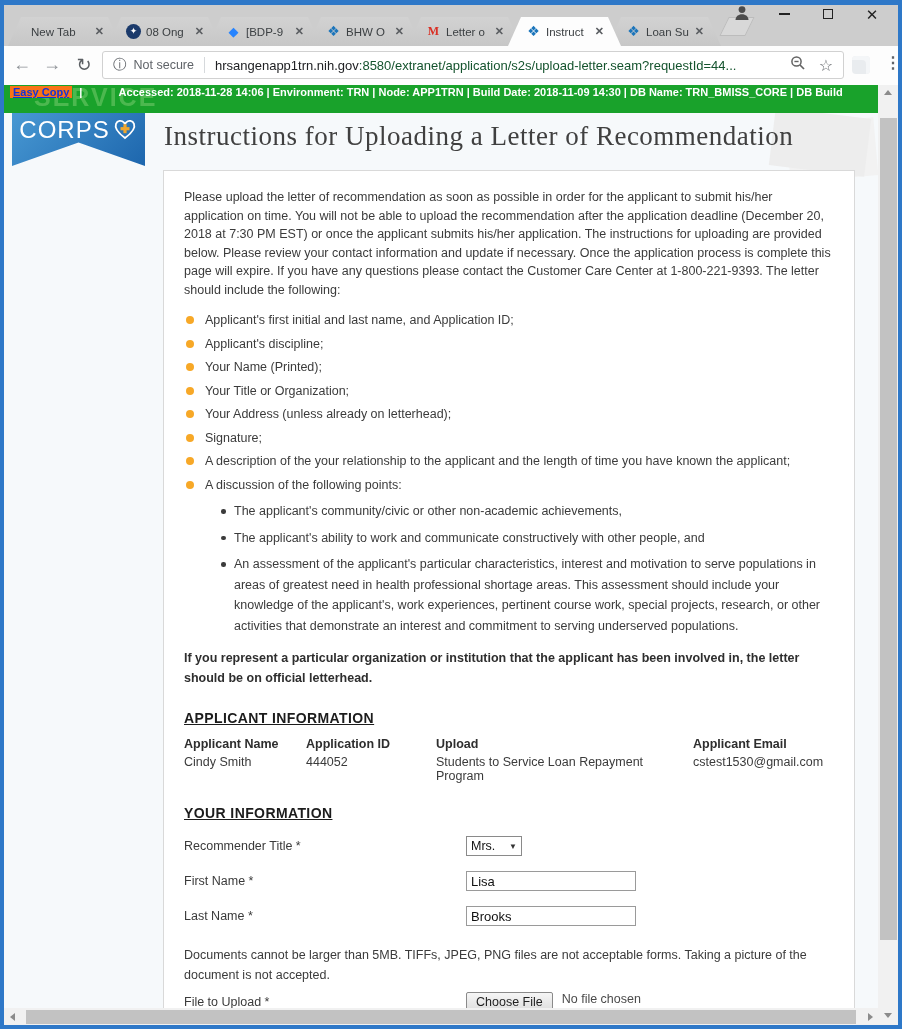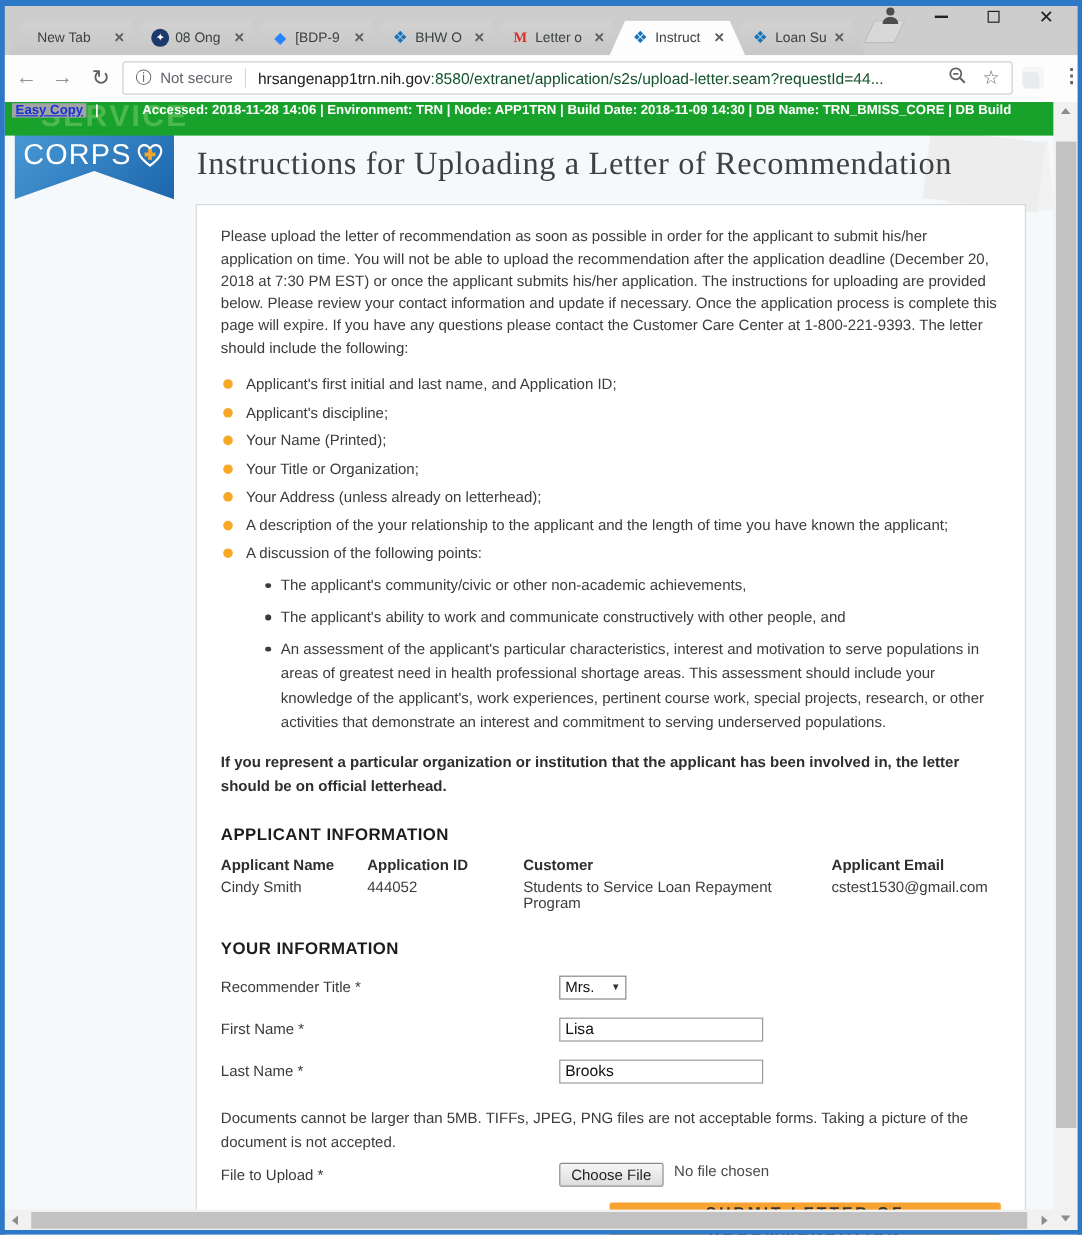--- a/index.html
+++ b/index.html
@@ -63,21 +63,21 @@
   .ext-ic{position:absolute;left:852px;top:10px;width:18px;height:18px;background:#e9ecef;border-radius:4px;box-shadow:inset -4px 4px 0 #f4f6f8;}
   .menu-dots{position:absolute;left:885px;top:7px;font-size:16px;color:#5f6368;font-weight:bold;}
 
   
   .statusbar{
     position:absolute;left:4px;top:85px;width:874px;height:28px;background:#19A22B;z-index:20;
     color:#fff;font-size:11px;font-weight:bold;box-sizing:border-box;padding:1px 6px 0 6px;overflow:hidden;
   }
   .ghost-service{position:absolute;left:30px;top:-2px;font-size:25px;font-weight:bold;letter-spacing:2px;color:rgba(160,220,140,0.38);z-index:0;}
   .sb-line1{position:relative;display:flex;align-items:center;white-space:nowrap;z-index:1;}
-  .easycopy{color:#1633D6;background:#a3a3a3;text-decoration:underline;padding:0 3px;cursor:pointer;}
+  .easycopy{color:#1633D6;background:#f97316;text-decoration:underline;padding:0 3px;cursor:pointer;}
   .sb-sep{margin:0 7px;}
   .sb-text1{flex:1;text-align:center;}
   .sb-line2{position:relative;text-align:center;z-index:1;}
 
   
   .page{position:absolute;left:0;top:113px;width:902px;height:895px;background:#f6f9fb;}
   .paper-decor{position:absolute;left:772px;top:0px;width:96px;height:58px;background:#ededed;transform:rotate(7deg);z-index:0;}
   .paper-decor2{position:absolute;left:788px;top:8px;width:88px;height:58px;background:#f2f2f2;transform:rotate(-5deg);z-index:0;}
 
   .logo-ribbon{
@@ -102,21 +102,21 @@
   }
   .intro{margin:0;line-height:18.5px;}
   ul.main-list{list-style:none;margin:14px 0 0 0;padding:0;}
   ul.main-list li{position:relative;padding-left:21px;margin-bottom:9.5px;line-height:14px;}
   ul.main-list li::before{content:"";position:absolute;left:2px;top:3px;width:8px;height:8px;border-radius:50%;background:#F7A827;}
   ul.sub-list{list-style:none;margin:9px 0 0 0;padding:0 0 0 50px;}
   ul.sub-list li{position:relative;margin-bottom:6px;line-height:20.5px;max-width:600px;}
   ul.sub-list li::before{content:"";position:absolute;left:-13px;top:8px;width:4.5px;height:4.5px;border-radius:50%;background:#3b3b3b;}
   .bold-note{margin:12px 0 0 0;font-weight:bold;line-height:20px;color:#2e2e2e;}
 
-  .sec-heading{margin:22px 0 0 0;font-size:14px;font-weight:bold;color:#1c1c1c;letter-spacing:0.4px;}
+  .sec-heading{margin:22px 0 0 0;font-size:14px;font-weight:bold;color:#1c1c1c;letter-spacing:0.4px;text-decoration:underline;}
   .info-grid{display:grid;grid-template-columns:122px 130px 257px 1fr;margin-top:11px;row-gap:4px;}
   .info-label{font-weight:bold;color:#2e2e2e;}
   .info-value{color:#3b3b3b;}
 
   .form-row{display:flex;align-items:flex-start;margin-top:15px;}
   .form-row:first-of-type{margin-top:12px;}
   .form-label{width:282px;flex:0 0 282px;padding-top:3px;color:#3a3a3a;}
   .fake-select{
     display:inline-flex;align-items:center;justify-content:space-between;
     width:56px;height:20px;box-sizing:border-box;border:1px solid #8a8a8a;background:#fff;
@@ -280,37 +280,38 @@
 
   <div class="card">
     <p class="intro">Please upload the letter of recommendation as soon as possible in order for the applicant to submit his/her application on time. You will not be able to upload the recommendation after the application deadline (December 20, 2018 at 7:30 PM EST) or once the applicant submits his/her application. The instructions for uploading are provided below. Please review your contact information and update if necessary. Once the application process is complete this page will expire. If you have any questions please contact the Customer Care Center at 1-800-221-9393. The letter should include the following:</p>
 
     <ul class="main-list">
       <li>Applicant's first initial and last name, and Application ID;</li>
       <li>Applicant's discipline;</li>
       <li>Your Name (Printed);</li>
       <li>Your Title or Organization;</li>
       <li>Your Address (unless already on letterhead);</li>
+      <li>Signature;</li>
       <li>A description of the your relationship to the applicant and the length of time you have known the applicant;</li>
       <li>A discussion of the following points:</li>
     </ul>
 
     <ul class="sub-list">
       <li>The applicant's community/civic or other non-academic achievements,</li>
       <li>The applicant's ability to work and communicate constructively with other people, and</li>
       <li>An assessment of the applicant's particular characteristics, interest and motivation to serve populations in areas of greatest need in health professional shortage areas. This assessment should include your knowledge of the applicant's, work experiences, pertinent course work, special projects, research, or other activities that demonstrate an interest and commitment to serving underserved populations.</li>
     </ul>
 
     <p class="bold-note">If you represent a particular organization or institution that the applicant has been involved in, the letter should be on official letterhead.</p>
 
     <h2 class="sec-heading">APPLICANT INFORMATION</h2>
     <div class="info-grid">
       <span class="info-label">Applicant Name</span>
       <span class="info-label">Application ID</span>
-      <span class="info-label">Customer</span>
+      <span class="info-label">Upload</span>
       <span class="info-label">Applicant Email</span>
       <span class="info-value">Cindy Smith</span>
       <span class="info-value">444052</span>
       <span class="info-value">Students to Service Loan Repayment Program</span>
       <span class="info-value">cstest1530@gmail.com</span>
     </div>
 
     <h2 class="sec-heading">YOUR INFORMATION</h2>
 
     <div class="form-row">

